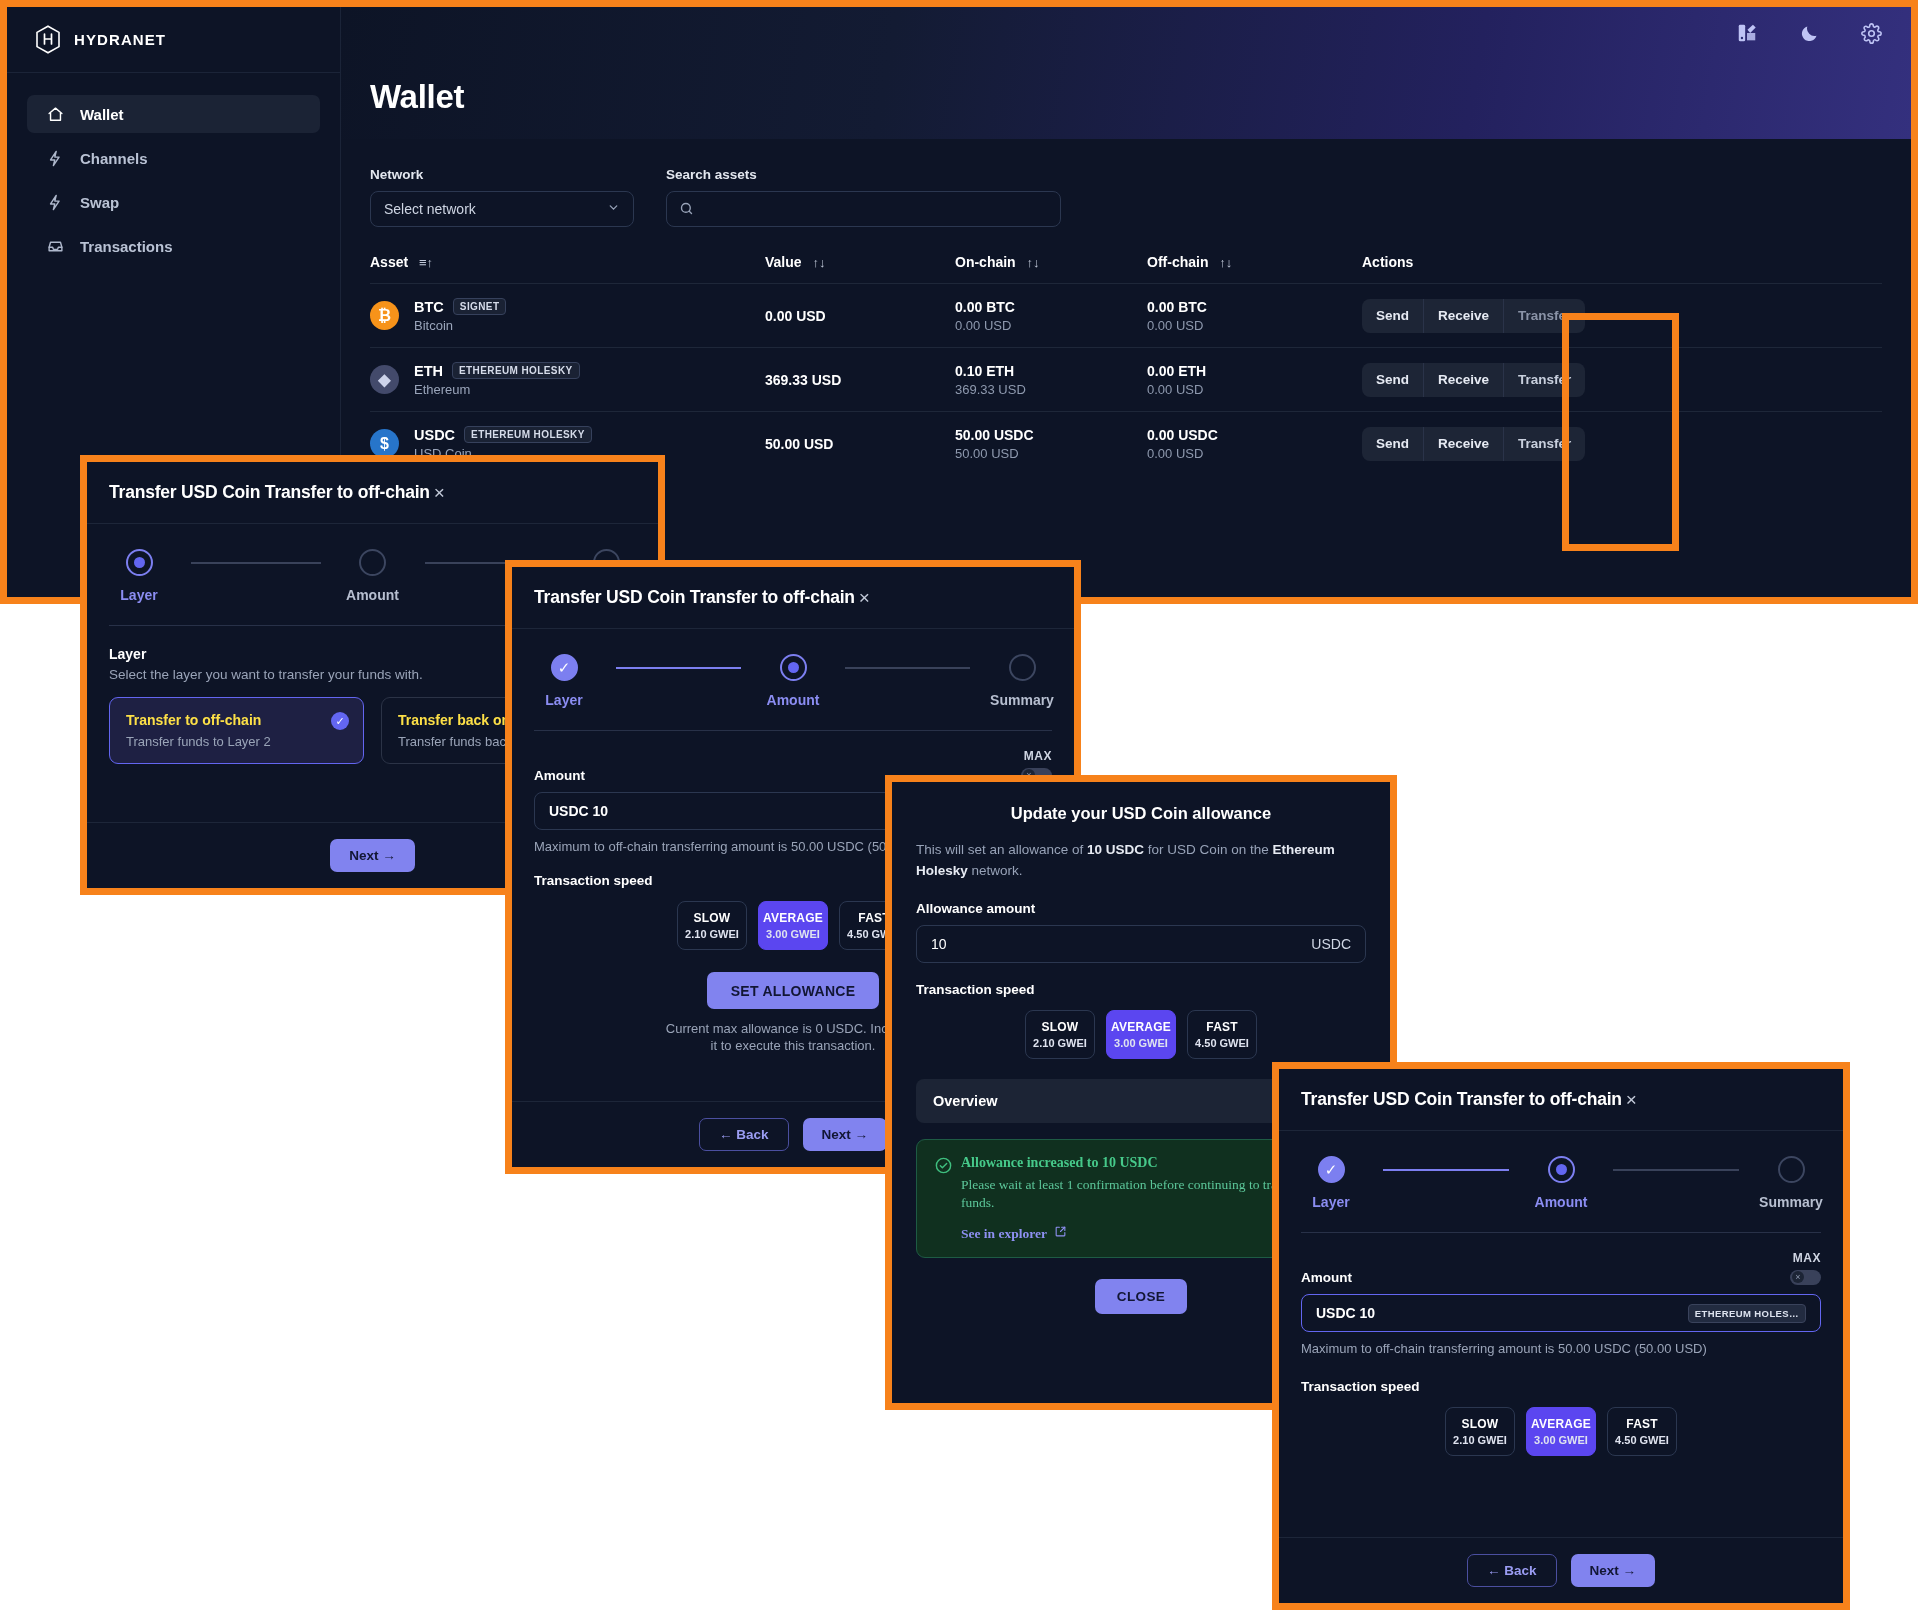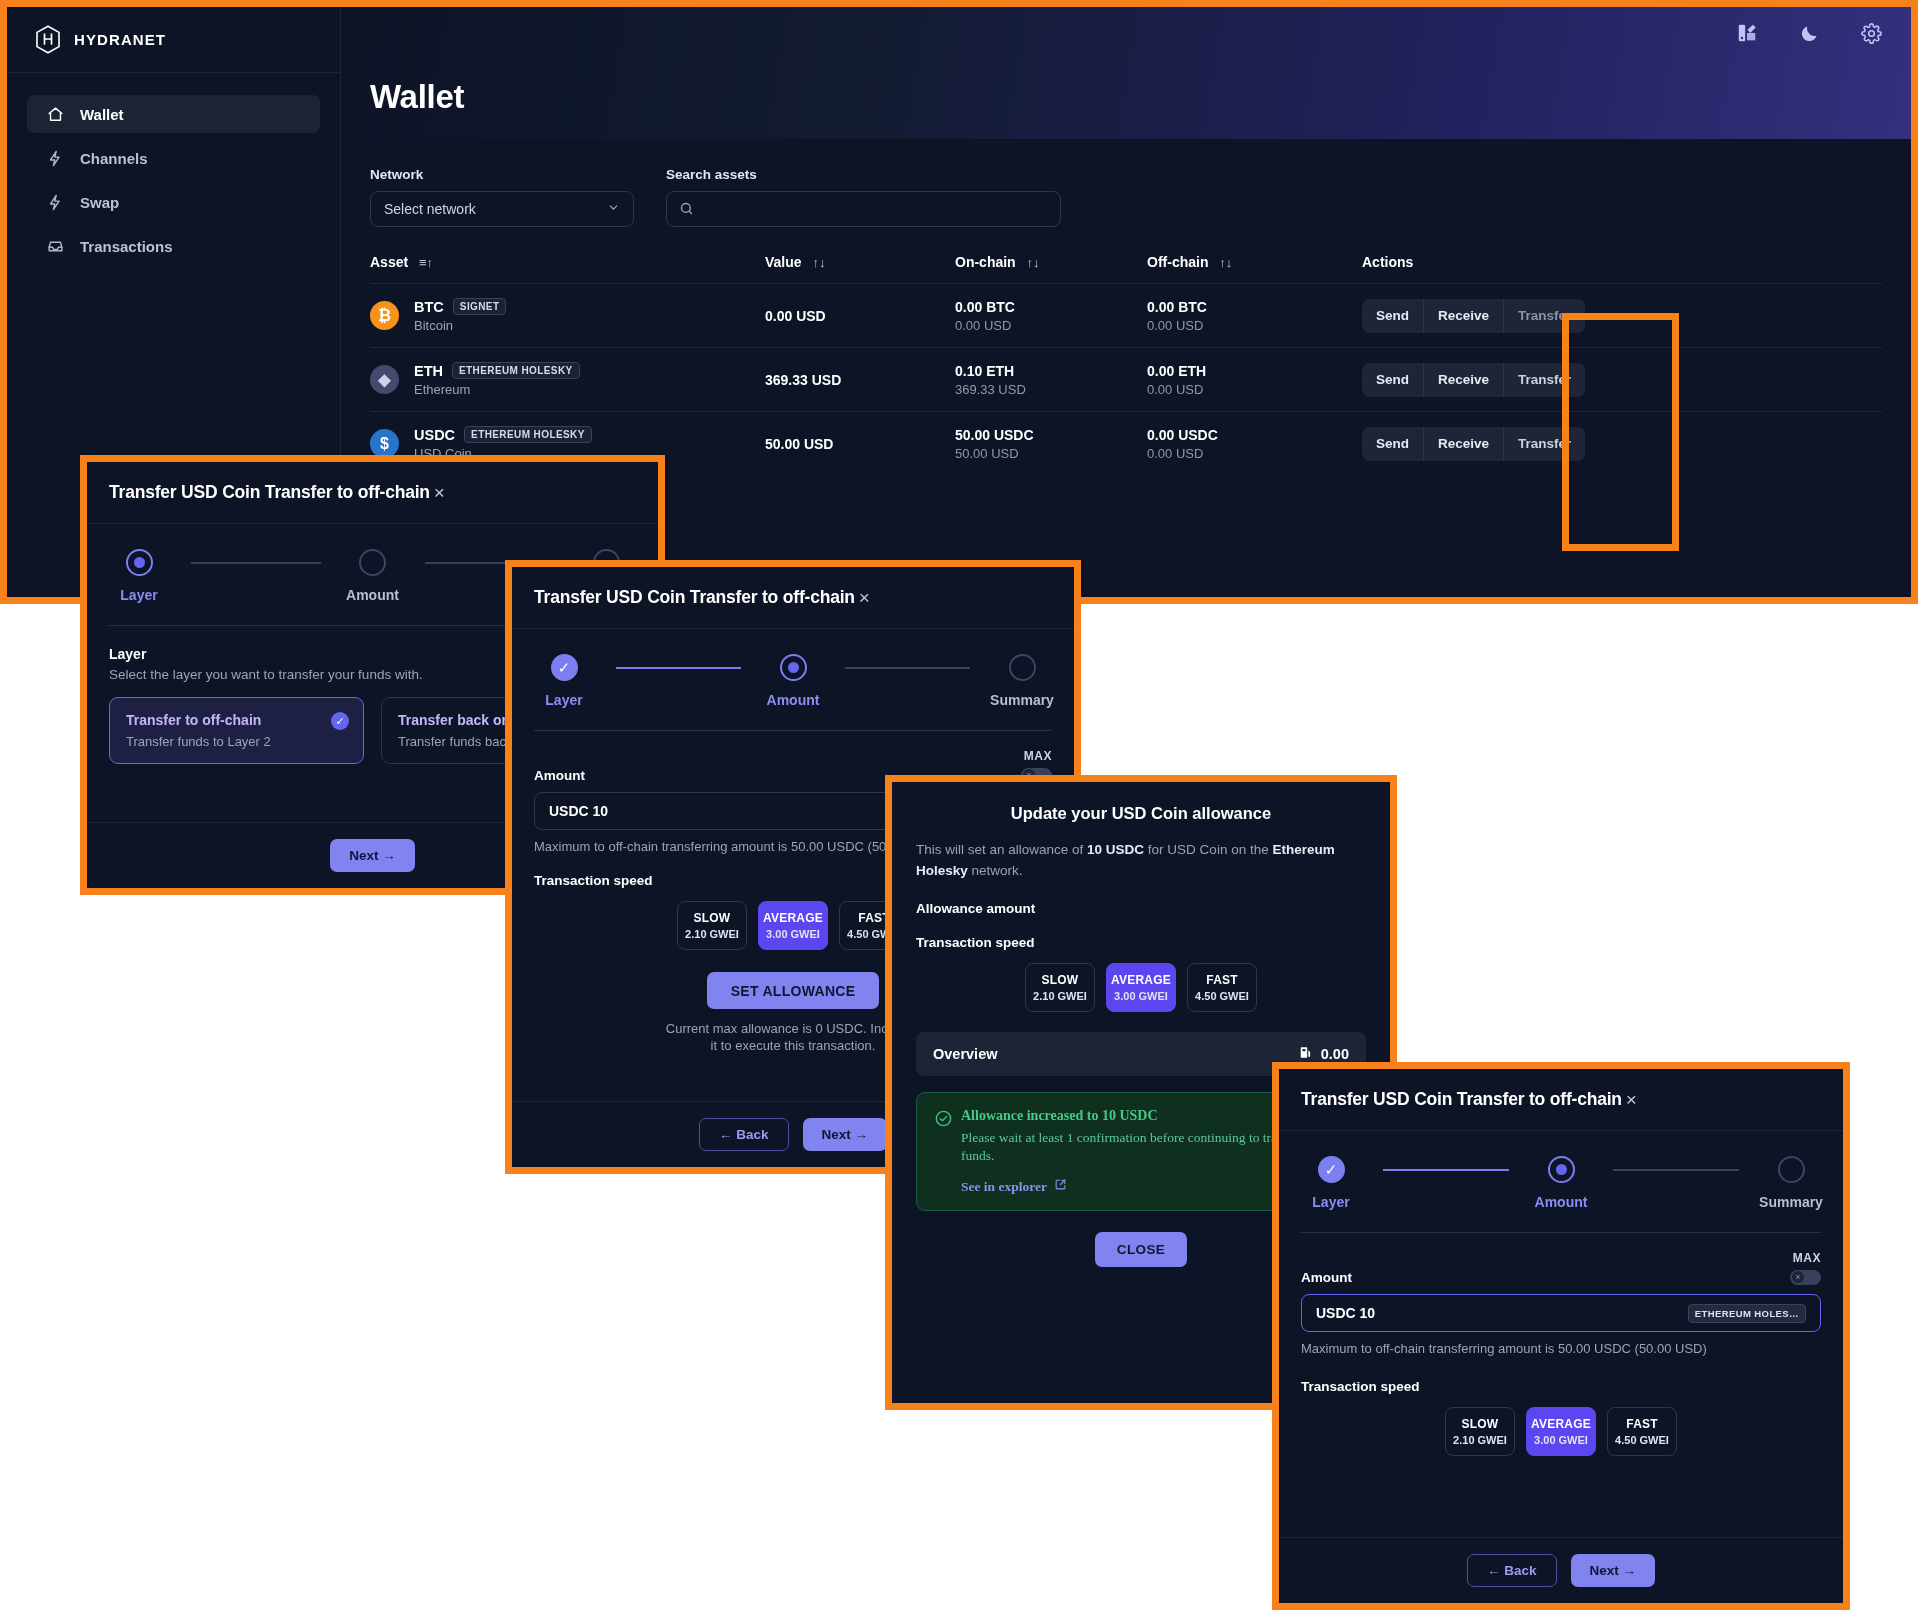--- a/index.html
+++ b/index.html
@@ -116,21 +116,21 @@
   .step-line { height:2px; background:#39425a; flex:1; margin-top:13px; min-width:40px; }
   .step-line.act { background:#7c7ff0; }
   .hr { height:1px; background:#283148; margin: 22px 22px 0 22px; }
 
   .sec-title { font-size:14px; font-weight:700; color:#ffffff; }
   .sec-sub { font-size:13.5px; color:#9aa4b8; margin-top:5px; }
 
   .layer-opts { display:flex; gap:17px; margin-top:15px; }
   .layer-card { flex:1; border-radius:9px; border:1px solid #2b3346; padding:14px 16px; position:relative; }
   .layer-card.sel { border-color:#6366f1; background:#1e2043; }
-  .layer-card .lc-title { font-size:14px; font-weight:700; color:#c4b5fd; padding-right:26px; }
+  .layer-card .lc-title { font-size:14px; font-weight:700; color:#fde047; padding-right:26px; }
   .layer-card .lc-sub { font-size:13px; color:#9aa4b8; margin-top:6px; }
   .lc-check { position:absolute; right:14px; top:14px; width:18px; height:18px; border-radius:50%;
               background:#6366f1; color:#fff; font-size:11px; display:flex; align-items:center; justify-content:center; }
 
   .modal-footer { border-top:1px solid #1d2639; padding: 16px 22px; display:flex; justify-content:center; gap:14px; }
   .btn {
     height:33px; border-radius:7px; padding:0 19px; font-size:13.5px; font-weight:700;
     display:inline-flex; align-items:center; justify-content:center; cursor:pointer; gap:8px;
   }
   .btn-primary { background:#8183ef; color:#121634; }
@@ -529,20 +529,24 @@
   </div>
 
   <div class="ann" style="left:885px; top:775px; width:512px; height:635px;">
     <div style="padding:22px 24px 0 24px;">
       <div class="center-title">Update your USD Coin allowance</div>
       <p class="para">
         <span>This will set an allowance of </span><b>10 USDC</b><span> for USD Coin on the </span><b>Ethereum Holesky</b><span> network.</span>
       </p>
 
       <div class="inp-label" style="margin-top:19px;">Allowance amount</div>
+      <div class="inp">
+        <span style="font-weight:400">10</span>
+        <span class="unit">USDC</span>
+      </div>
 
       <div class="inp-label" style="margin-top:19px;">Transaction speed</div>
       <div class="speed-row">
         <span class="speed">
           <span class="s1">SLOW</span>
           <span class="s2">2.10 GWEI</span>
         </span>
         <span class="speed sel">
           <span class="s1">AVERAGE</span>
           <span class="s2">3.00 GWEI</span>

